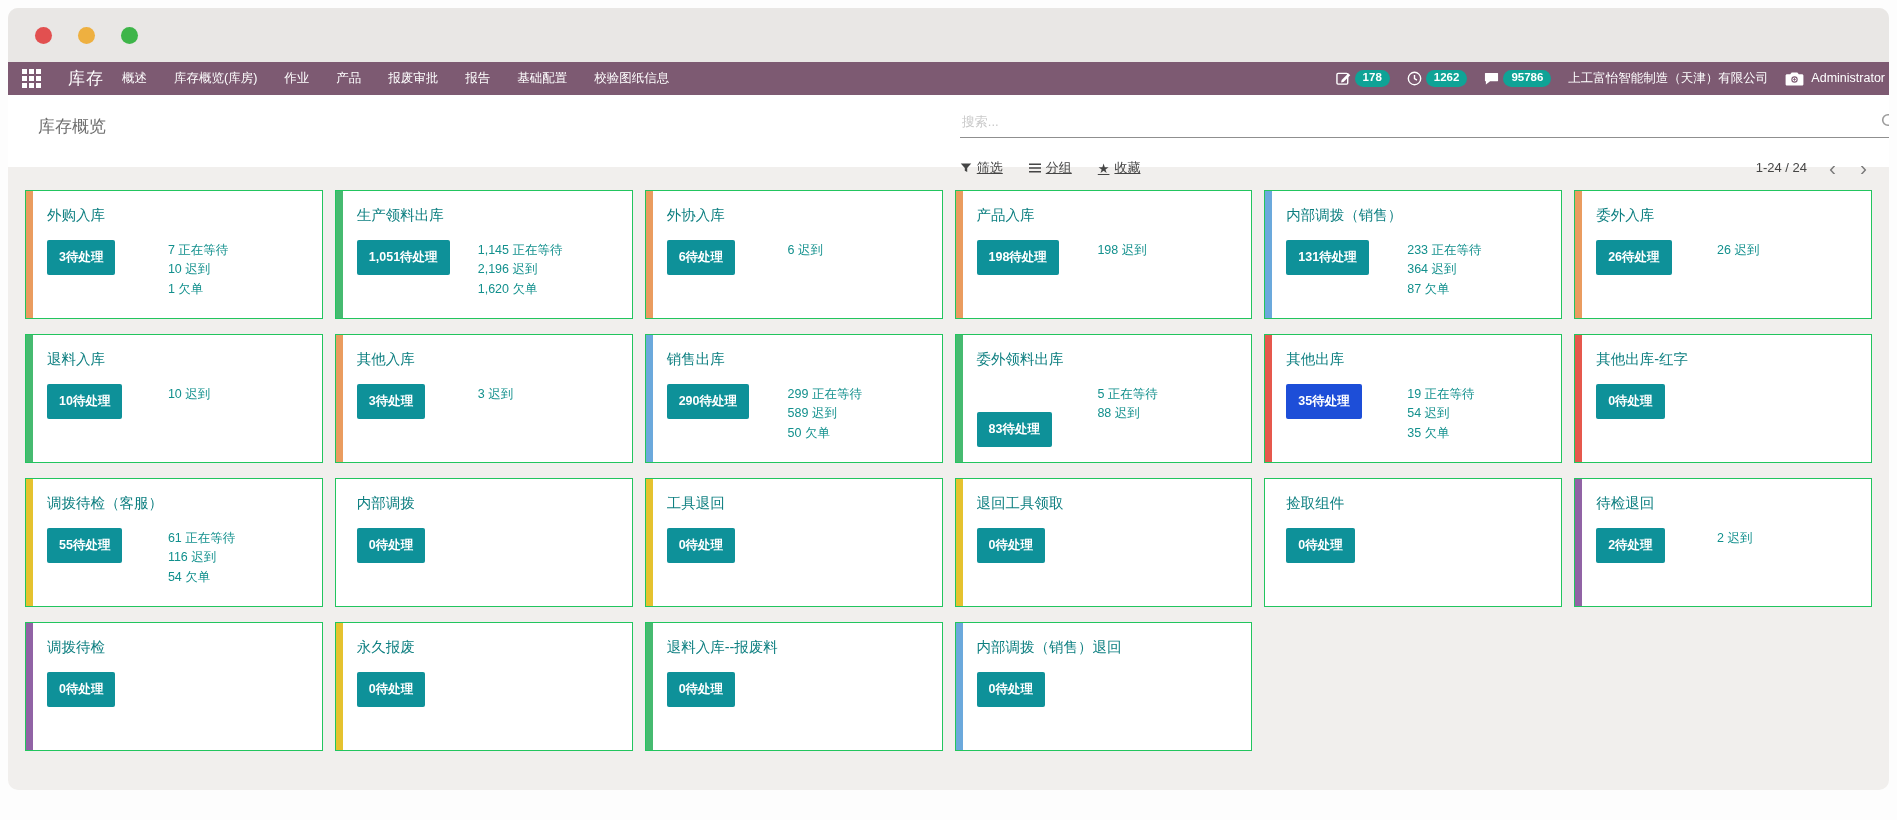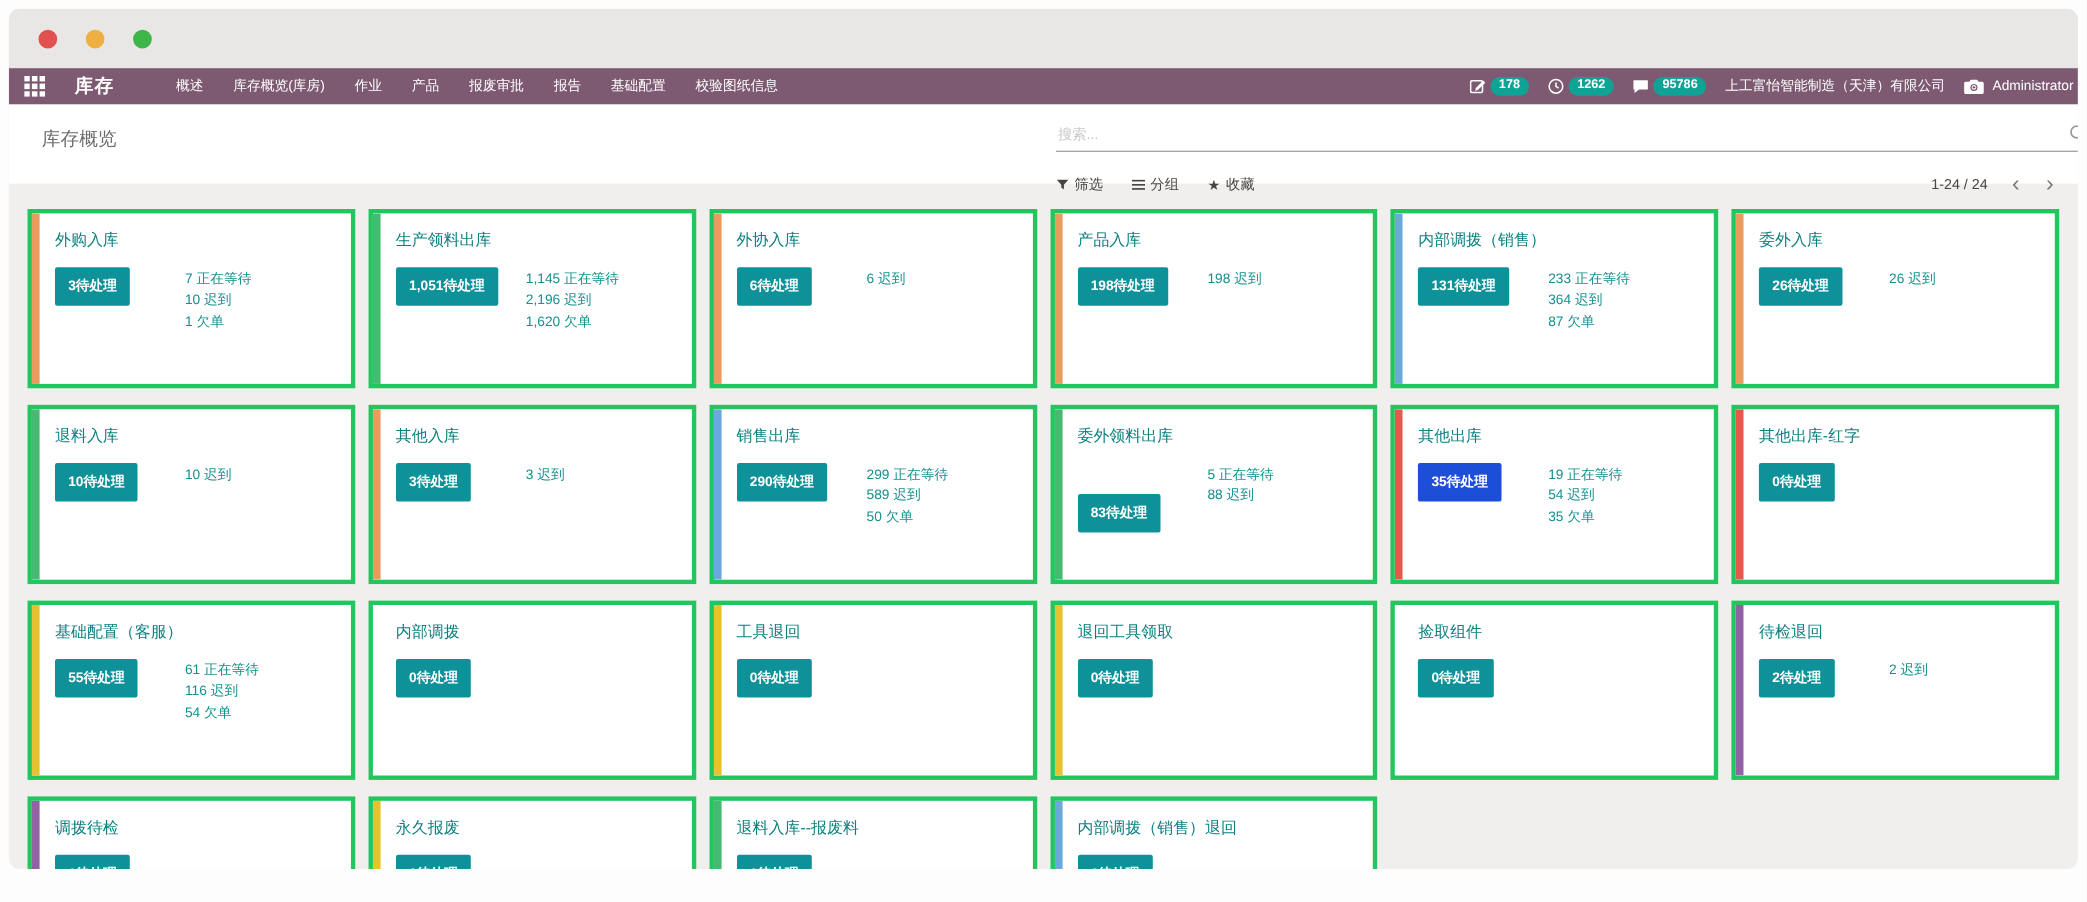--- a/index.html
+++ b/index.html
@@ -19,21 +19,21 @@
     display:flex; align-items:center; padding-left:27px; gap:26px;
   }
   .tl-dot { width:17px; height:17px; border-radius:50%; }
   
   .navbar {
     height:33px; background:#7d5a72; color:#fff;
     display:flex; align-items:center; padding-left:14px;
     font-size:12.5px; white-space:nowrap; overflow:hidden;
   }
   .apps-icon { width:19px; height:19px; margin-right:27px; flex:none; cursor:pointer; }
-  .app-title { font-size:17px; font-weight:700; margin-right:56px; letter-spacing:1px; cursor:pointer; }
+  .app-title { font-size:17px; font-weight:400; margin-right:18px; letter-spacing:1px; cursor:pointer; }
   .nav-menu { display:flex; align-items:center; gap:27px; }
   .nav-menu-item { cursor:pointer; }
   .nav-right { margin-left:auto; display:flex; align-items:center; gap:17px; padding-right:4px; }
   .nav-badge-group { display:flex; align-items:center; gap:4px; cursor:pointer; }
   .nav-badge-group svg { display:block; }
   .badge-pill {
     border-radius:10px; padding:1.5px 8px 2.5px;
     font-size:11.5px; font-weight:700; color:#fff; line-height:1.2;
   }
   .company-name { cursor:pointer; }
@@ -43,38 +43,38 @@
   .breadcrumb { position:absolute; left:30px; top:20px; font-size:17px; color:#6d6d6d; }
   .search-area { position:absolute; left:50.6%; right:0; top:10px; }
   .search-input {
     width:100%; border:none; outline:none; border-bottom:1px solid #8f8f8f;
     font-size:13px; padding:9px 24px 8px 2px; color:#0f766e; background:transparent;
   }
   .search-input::placeholder { color:#c9c9c9; }
   .search-icon { position:absolute; right:-9px; top:8px; opacity:.85; }
   .filter-row {
     position:absolute; left:50.6%; top:64px; display:flex; gap:26px;
-    font-size:13px; color:#454545; align-items:flex-start;
+    font-size:13px; color:#454545; align-items:flex-start;text-decoration:underline;
   }
   .filter-btn { display:flex; align-items:center; gap:5px; cursor:pointer; }
   .filter-btn svg { display:block; }
   .star-glyph { font-size:13px; color:#454545; line-height:1; }
   .pager {
     position:absolute; right:20px; top:62px; display:flex; align-items:center; gap:20px;
     font-size:13px; color:#454545;
   }
   .pager-chev { font-size:21px; color:#7a7a7a; line-height:1; cursor:pointer; padding:0 2px; }
   
   .kanban { padding:23px 17px 0; }
   .kanban-grid {
     display:grid; grid-template-columns:repeat(6,1fr); column-gap:12px; row-gap:15px;
   }
   .card {
-    position:relative; background:#fff; border:4px solid #22c55e;
-    height:163px; overflow:hidden; cursor:pointer;
+    position:relative; background:#fff; border:1px solid #22c55e;
+    height:129px; overflow:hidden; cursor:pointer;
   }
   .bar { position:absolute; left:0; top:0; bottom:0; width:7px; }
   .card-body { padding:15px 12px 10px 21px; }
   .card-title { font-size:14.5px; color:#0d7f80; margin-bottom:15px; }
   .card-row { display:flex; align-items:flex-start; }
   .btn-col { width:46%; flex:none; }
   .pending-btn {
     border:none; color:#fff; font-weight:700; font-size:12.5px;
     padding:9px 12px; border-radius:2px; cursor:pointer;
     font-family:"Liberation Sans","DejaVu Sans",sans-serif;
@@ -355,21 +355,21 @@
             <div class="card-title">其他出库-红字</div>
             <div class="card-row">
               <div class="btn-col"><button class="pending-btn" style="background: rgb(14, 145, 153);">0待处理</button></div>
               <div class="stats-col"></div>
             </div>
           </div>
         </div>
         <div class="card">
           <div class="bar" style="background: rgb(229, 194, 46);"></div>
           <div class="card-body">
-            <div class="card-title">基础配置（客服）</div>
+            <div class="card-title">调拨待检（客服）</div>
             <div class="card-row">
               <div class="btn-col"><button class="pending-btn" style="background: rgb(14, 145, 153);">55待处理</button></div>
               <div class="stats-col">
                 <div class="stat-line">61 正在等待</div>
                 <div class="stat-line">116 迟到</div>
                 <div class="stat-line">54 欠单</div>
               </div>
             </div>
           </div>
         </div>

